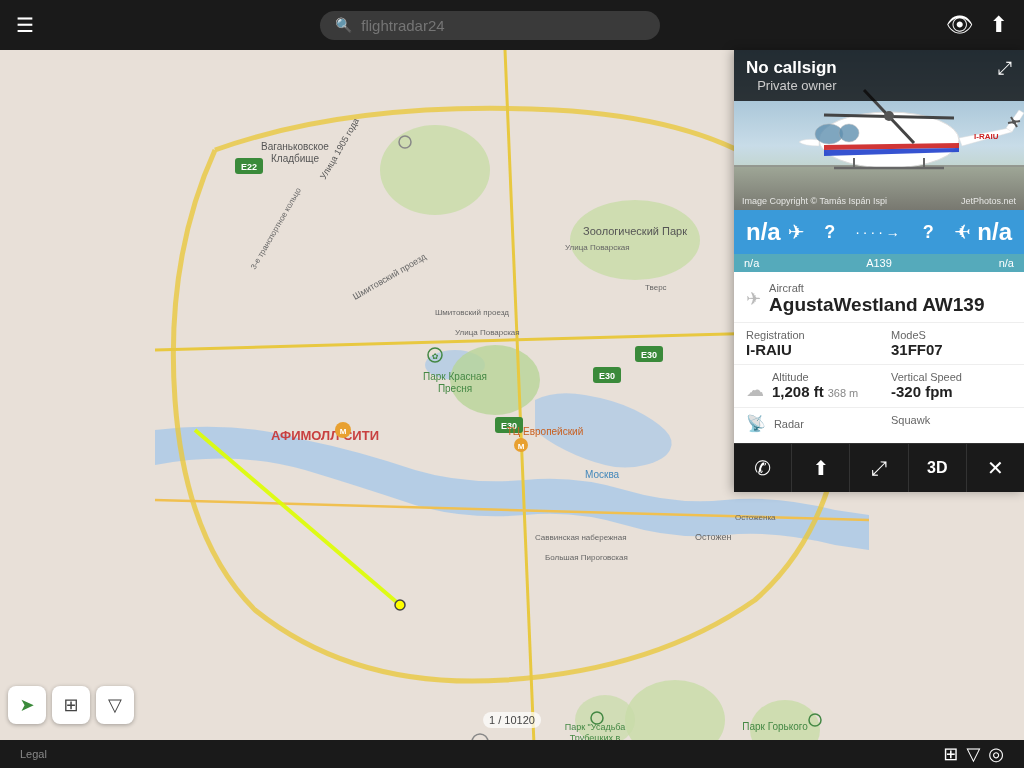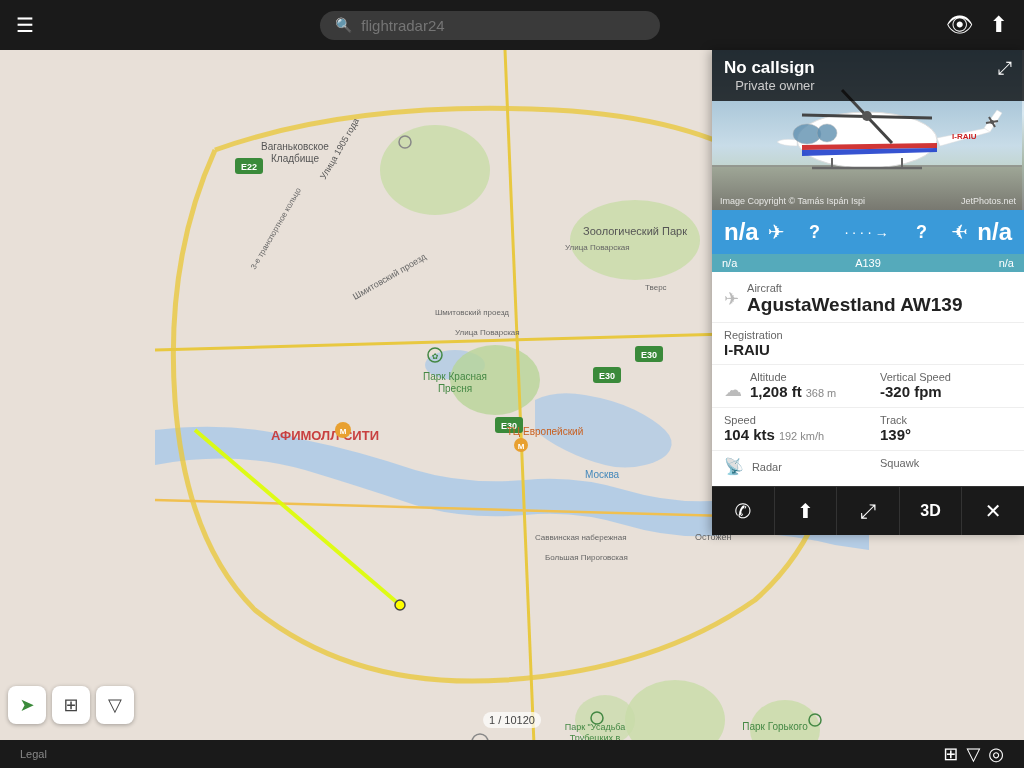--- a/index.html
+++ b/index.html
@@ -49,21 +49,21 @@
       display: flex; gap: 6px;
     }
     #map-tools .tool-btn {
       width: 38px; height: 38px; background: white; border-radius: 8px;
       display: flex; align-items: center; justify-content: center;
       box-shadow: 0 1px 4px rgba(0,0,0,0.3); cursor: pointer; font-size: 18px;
     }
 
     
     #flight-panel {
-      position: absolute; top: 50px; right: 0; width: 312px;
+      position: absolute; top: 50px; right: 0; width: 290px;
       background: white; z-index: 200;
       box-shadow: -2px 0 10px rgba(0,0,0,0.3);
     }
 
     
     .panel-header {
       background: rgba(0,0,0,0.75); padding: 8px 12px; display: flex;
       justify-content: space-between; align-items: flex-start;
       position: absolute; top: 0; left: 0; right: 0; z-index: 10;
     }
@@ -362,46 +362,40 @@
         <div class="label">Aircraft</div>
         <div class="value">AgustaWestland AW139</div>
       </div>
     </div>
 
     <div class="data-row">
       <div class="data-cell">
         <div class="label">Registration</div>
         <div class="value">I-RAIU</div>
       </div>
+      <div class="data-cell">
+        <div class="label">ModeS</div>
+        <div class="value">31FF07</div>
+      </div>
     </div>
 
     <div class="data-row">
       <div class="data-cell" style="display:flex;align-items:flex-start;gap:8px;">
         <span style="color:#bbb; font-size:18px; margin-top:8px;">☁</span>
         <div>
           <div class="label">Altitude</div>
           <div><span class="value">1,208 ft</span><span class="unit">368 m</span></div>
         </div>
       </div>
       <div class="data-cell">
         <div class="label">Vertical Speed</div>
         <div class="value">-320 fpm</div>
       </div>
     </div>
 
-    <div class="data-row">
-      <div class="data-cell">
-        <div class="label">Speed</div>
-        <div><span class="value">104 kts</span><span class="unit">192 km/h</span></div>
-      </div>
-      <div class="data-cell">
-        <div class="label">Track</div>
-        <div class="value">139°</div>
-      </div>
-    </div>
 
 
     <div class="data-row" style="border-bottom:none;">
       <div class="data-cell" style="display:flex;align-items:center;gap:8px;">
         <span style="color:#bbb; font-size:16px;">📡</span>
         <div>
           <div class="label">Radar</div>
         </div>
       </div>
       <div class="data-cell">

